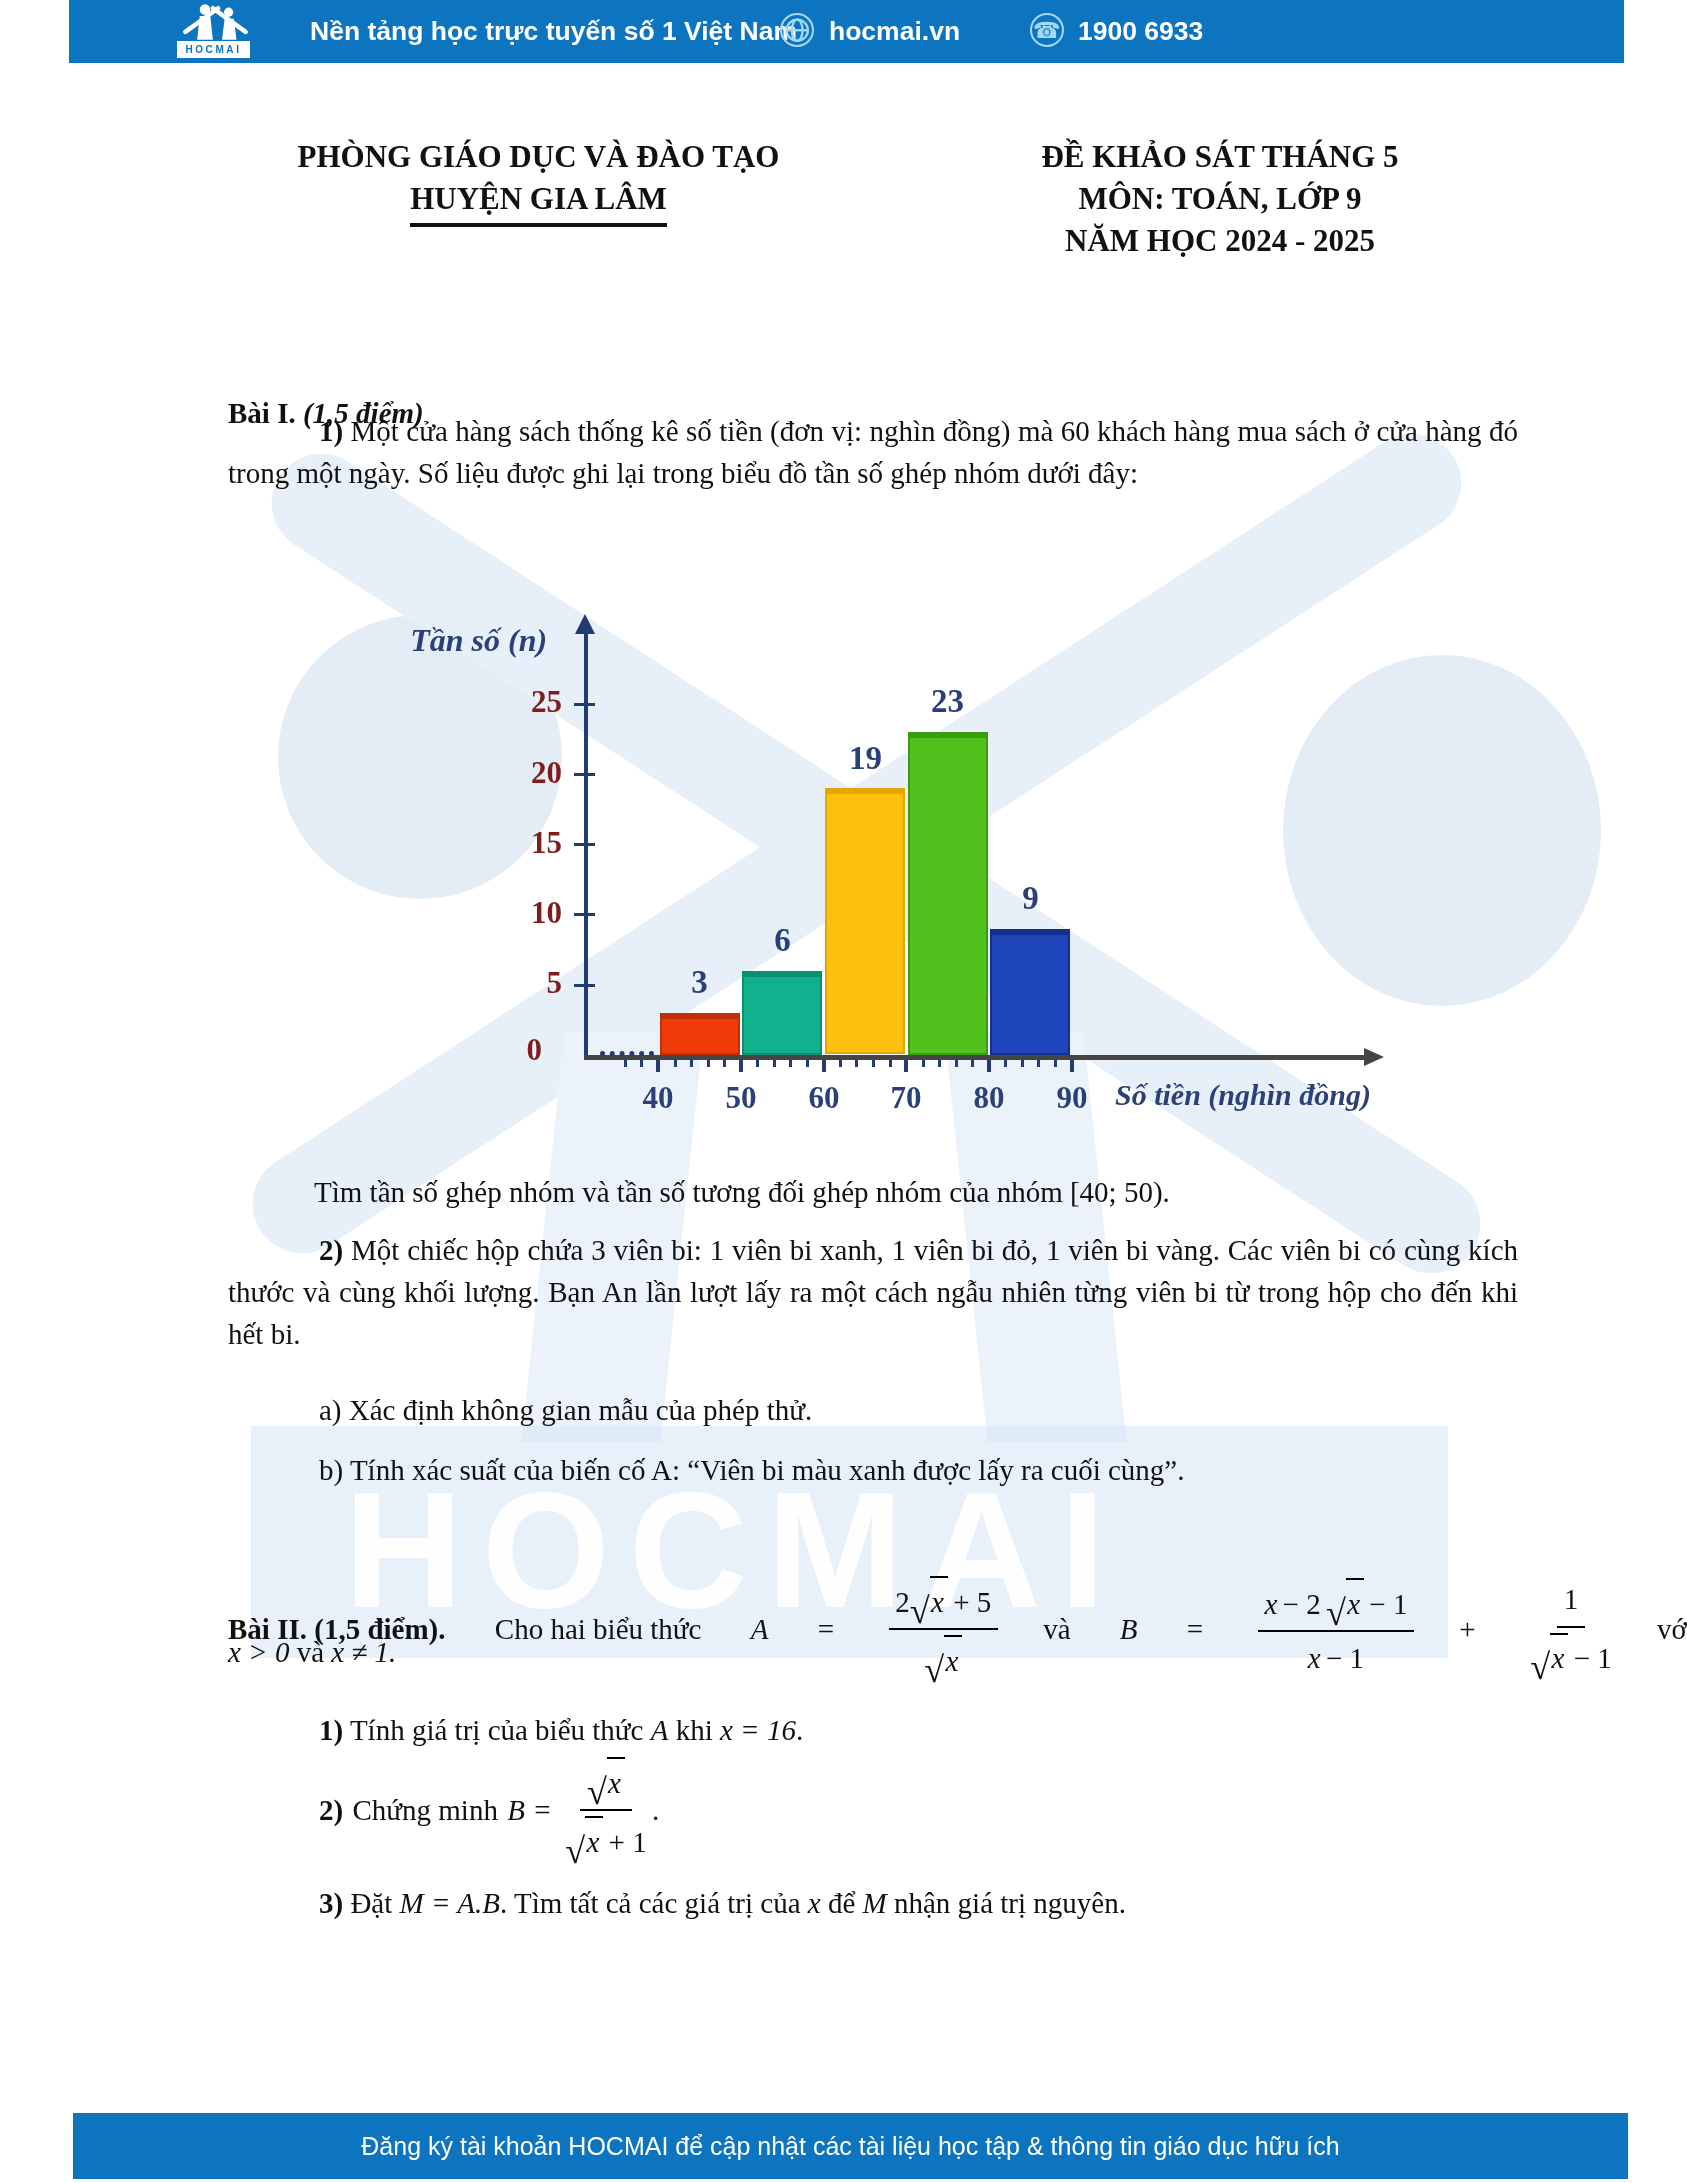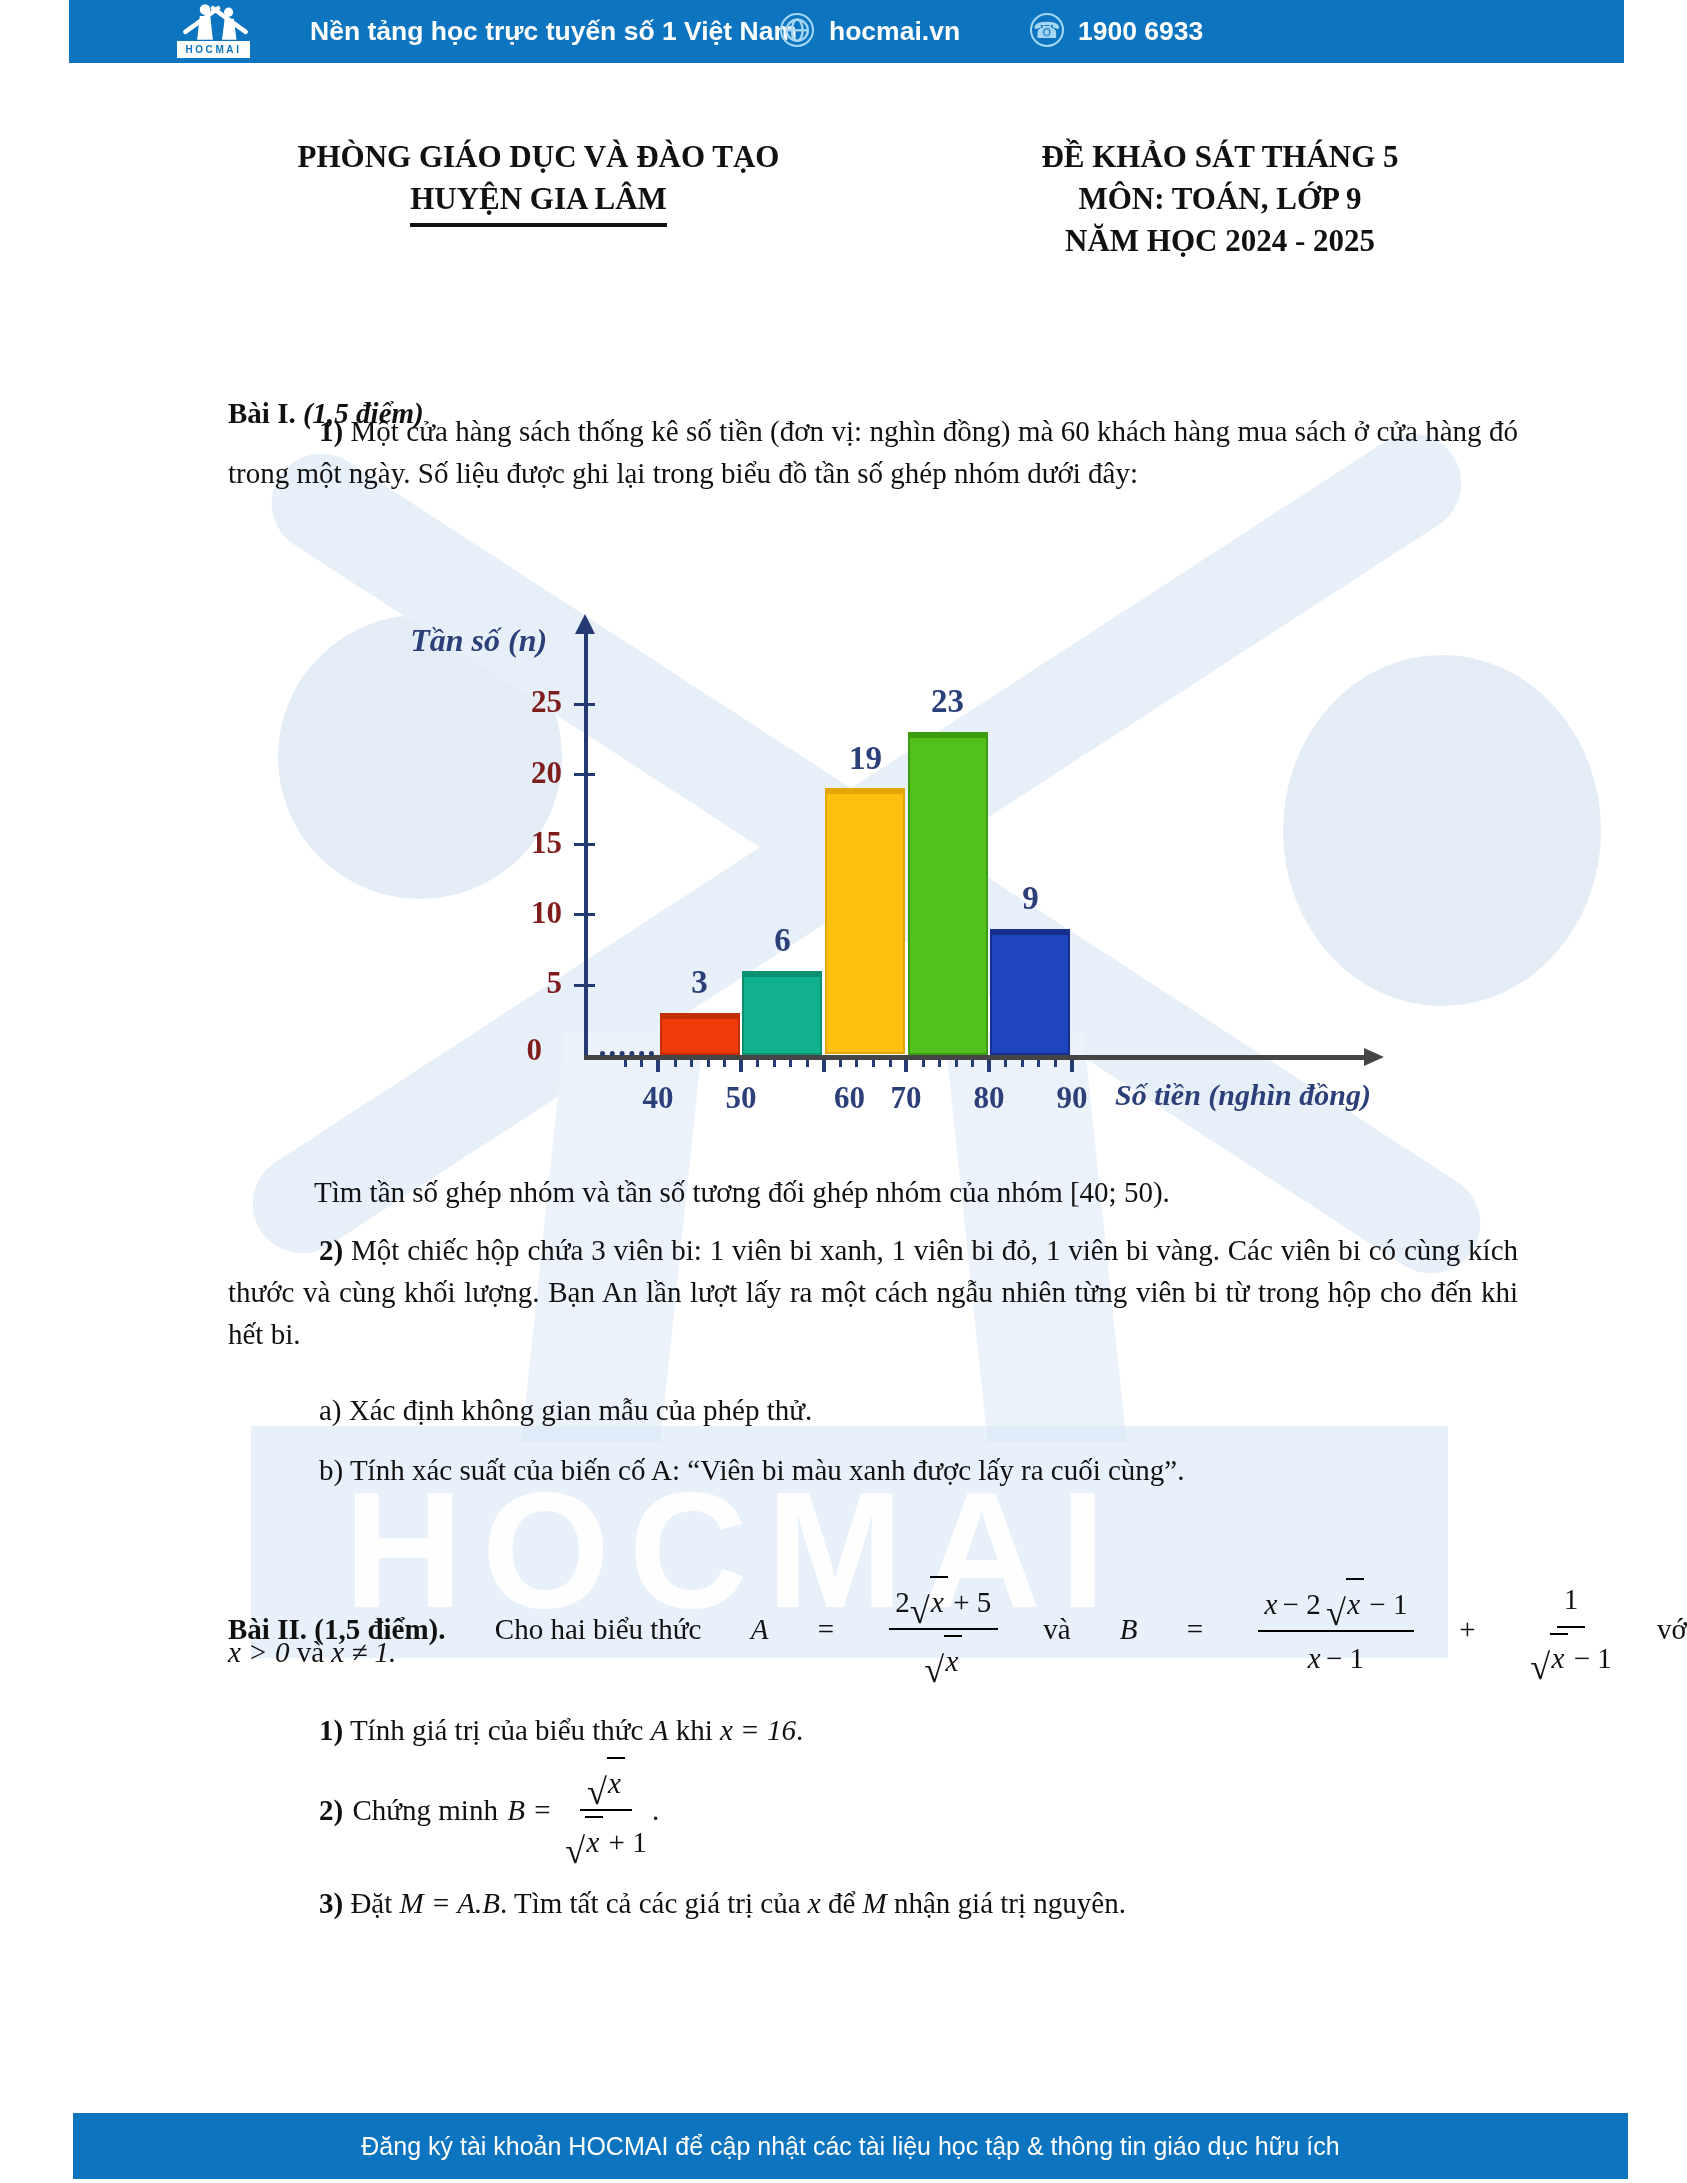--- a/index.html
+++ b/index.html
@@ -172,21 +172,21 @@
       <div class="tick" style="left: 574px; top: 445px; width: 2.6px; height: 6.6px;"></div>
       <div class="tick" style="left: 607px; top: 445px; width: 2.6px; height: 6.6px;"></div>
       <div class="tick" style="left: 624px; top: 445px; width: 2.6px; height: 6.6px;"></div>
       <div class="tick" style="left: 640px; top: 445px; width: 2.6px; height: 6.6px;"></div>
       <div class="tick" style="left: 657px; top: 445px; width: 2.6px; height: 6.6px;"></div>
       <div class="tick" style="left: 259px; top: 445px; width: 4px; height: 12px;"></div>
       <div class="xtlabel" style="left: 220px; top: 465px; width: 82px;">40</div>
       <div class="tick" style="left: 342px; top: 445px; width: 4px; height: 12px;"></div>
       <div class="xtlabel" style="left: 303px; top: 465px; width: 82px;">50</div>
       <div class="tick" style="left: 425px; top: 445px; width: 4px; height: 12px;"></div>
-      <div class="xtlabel" style="left: 386px; top: 465px; width: 82px; text-align: right;">60</div>
+      <div class="xtlabel" style="left: 386px; top: 465px; width: 82px;">60</div>
       <div class="tick" style="left: 507px; top: 445px; width: 4px; height: 12px;"></div>
       <div class="xtlabel" style="left: 468px; top: 465px; width: 82px;">70</div>
       <div class="tick" style="left: 590px; top: 445px; width: 4px; height: 12px;"></div>
       <div class="xtlabel" style="left: 551px; top: 465px; width: 82px;">80</div>
       <div class="tick" style="left: 673px; top: 445px; width: 4px; height: 12px;"></div>
       <div class="xtlabel" style="left: 634px; top: 465px; width: 82px;">90</div>
       <div class="bar" style="left: 263px; top: 398px; width: 80px; height: 42px; background: rgb(238, 59, 9); border-width: 6.6px 2px 2px; border-style: solid; border-color: rgb(194, 47, 6); border-image: initial;"></div>
       <div class="vlabel" style="left: 261px; top: 349px; width: 83px;">3</div>
       <div class="bar" style="left: 345px; top: 356px; width: 80px; height: 84px; background: rgb(16, 177, 140); border-width: 6.6px 2px 2px; border-style: solid; border-color: rgb(10, 145, 114); border-image: initial;"></div>
       <div class="vlabel" style="left: 344px; top: 307px; width: 83px;">6</div>

